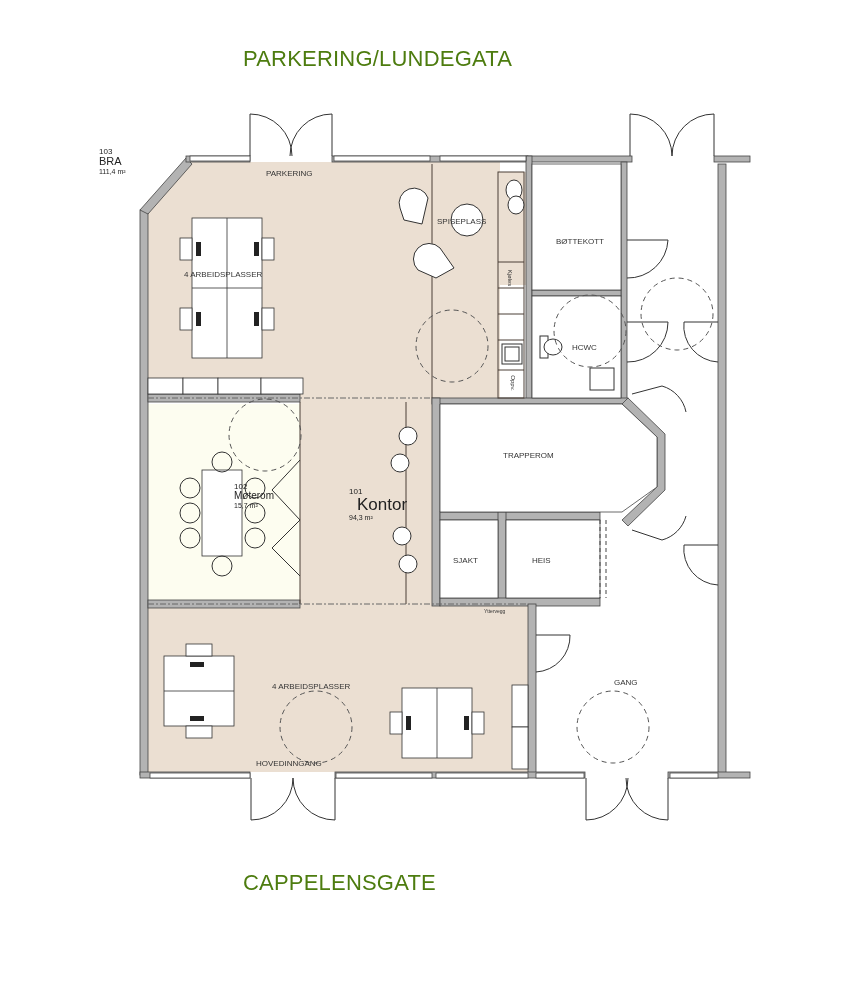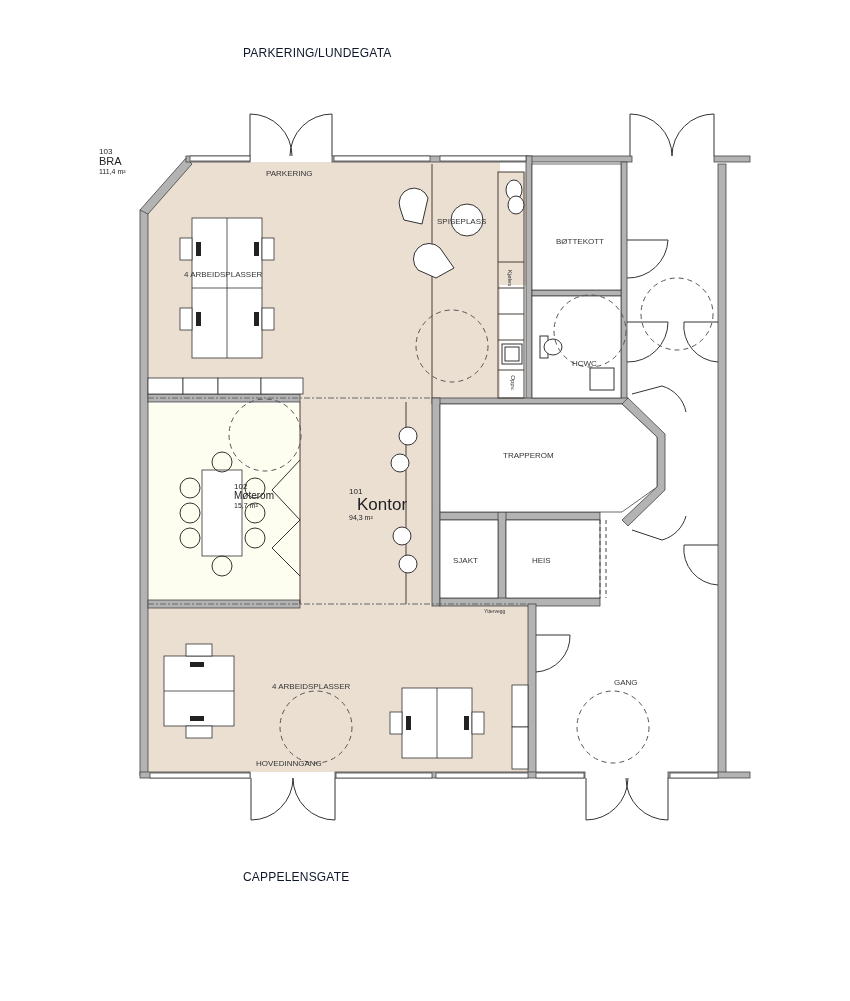--- a/index.html
+++ b/index.html
@@ -1,17 +1,17 @@
 <!DOCTYPE html>
 <html><head>
 <meta charset="utf-8">
 <style>
   html, body { margin:0; padding:0; background:#ffffff; }
   body { width:850px; height:1001px; position:relative; overflow:hidden; font-family:"Liberation Sans", sans-serif; color:#222; }
-  .street { position:absolute; font-size:12px; color:#0f172a; letter-spacing:0.2px; }
+  .street { position:absolute; font-size:22px; color:#4d7c0f; letter-spacing:0.2px; }
   .lbl { position:absolute; font-size:8px; color:#333; white-space:nowrap; }
   svg { position:absolute; left:0; top:0; }
   .area-block { position:absolute; line-height:1.05; }
 </style>
 </head>
 <body>
 
 <svg width="850" height="1001" viewBox="0 0 850 1001">
 
   <g fill="#ebdfd2">
@@ -212,21 +212,21 @@
   <div style="font-size:11px;">BRA</div>
   <div style="font-size:7px;">111,4 m²</div>
 </div>
 
 <div class="lbl" style="left:266px; top:169px;">PARKERING</div>
 <div class="lbl" style="left:184px; top:270px;">4 ARBEIDSPLASSER</div>
 <div class="lbl" style="left:437px; top:217px;">SPISEPLASS</div>
 <div class="lbl" style="left:502px; top:275px; transform:rotate(90deg); font-size:6px;">Kjøles</div>
 <div class="lbl" style="left:505px; top:380px; transform:rotate(90deg); font-size:6px;">Oppv.</div>
 <div class="lbl" style="left:556px; top:237px;">BØTTEKOTT</div>
-<div class="lbl" style="left:572px; top:343px;margin-top:16px;">HCWC</div>
+<div class="lbl" style="left:572px; top:343px;">HCWC</div>
 <div class="lbl" style="left:503px; top:451px;">TRAPPEROM</div>
 <div class="lbl" style="left:453px; top:556px;">SJAKT</div>
 <div class="lbl" style="left:532px; top:556px;">HEIS</div>
 <div class="lbl" style="left:614px; top:678px;text-align:right;">GANG</div>
 <div class="lbl" style="left:484px; top:608px; font-size:5px;">Yttervegg</div>
 
 <div class="area-block" style="left:198px; top:483px;margin-left:36px;">
   <div style="font-size:8px;">102</div>
   <div style="font-size:10px;">Møterom</div>
   <div style="font-size:7px;">15,7 m²</div>

